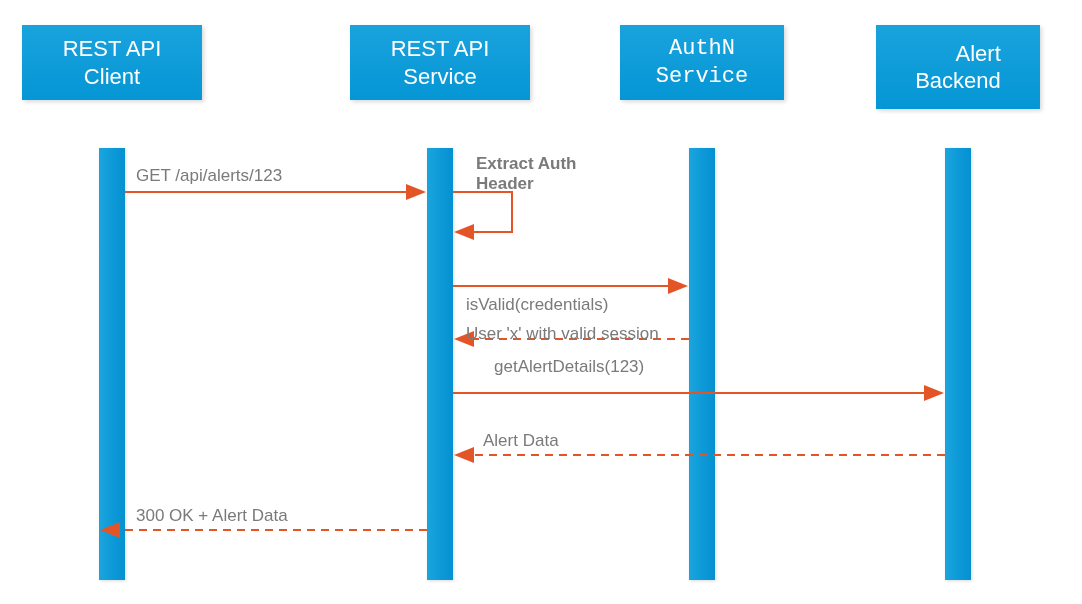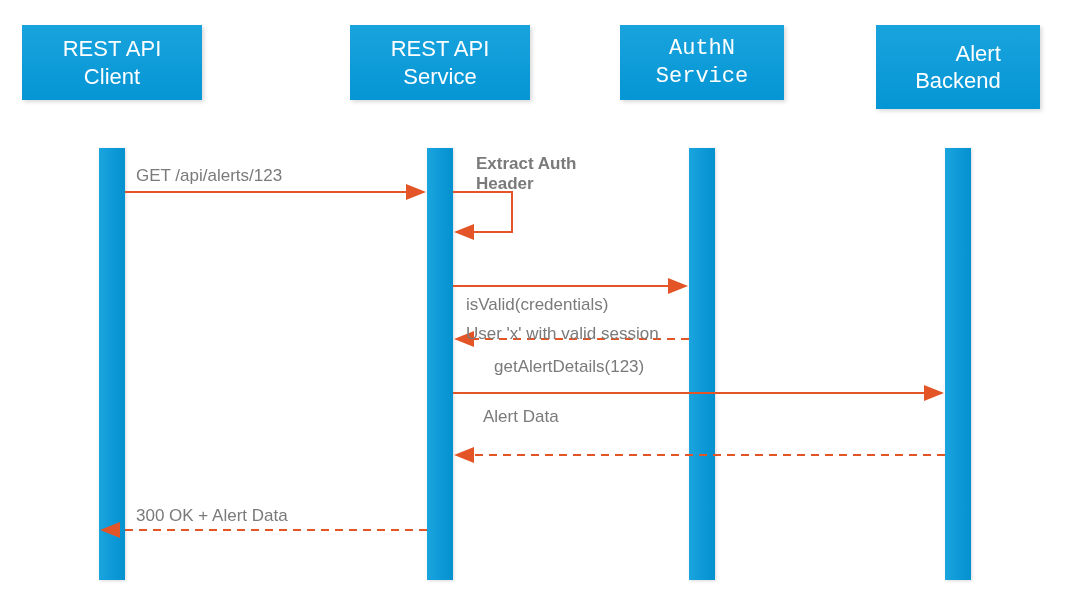--- a/index.html
+++ b/index.html
@@ -100,15 +100,15 @@
 
 <div class="msg-label" style="left:476px; top:154px; font-weight:bold; white-space:pre-line; line-height:1.15;">Extract Auth
 Header</div>
 
 <div class="msg-label" style="left:466px; top:275px;margin-top:20px;">isValid(credentials)</div>
 
 <div class="msg-label" style="left:466px; top:324px;">User 'x' with valid session</div>
 
 <div class="msg-label" style="left:466px; top:357px;margin-left:28px;">getAlertDetails(123)</div>
 
-<div class="msg-label" style="left:483px; top:407px;">Alert Data</div>
+<div class="msg-label" style="left:483px; top:431px;">Alert Data</div>
 
 <div class="msg-label" style="left:136px; top:506px;">300 OK + Alert Data</div>
 
 </body></html>

